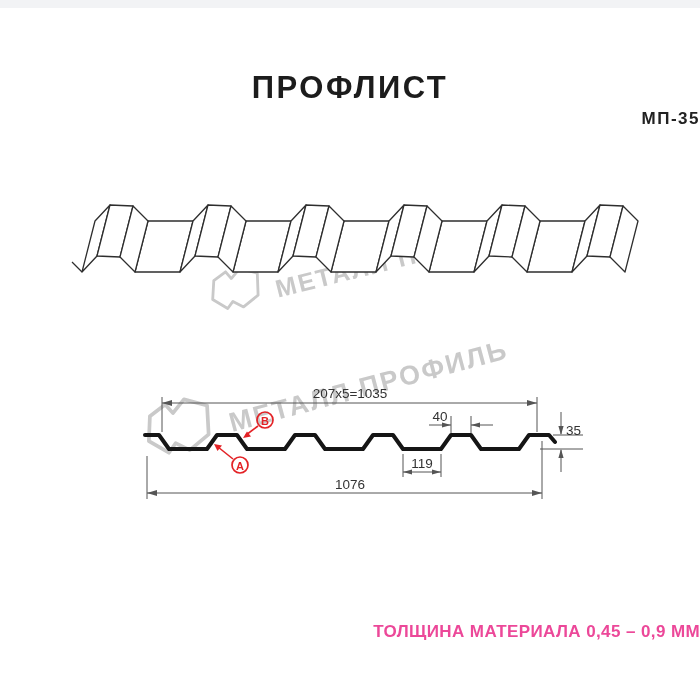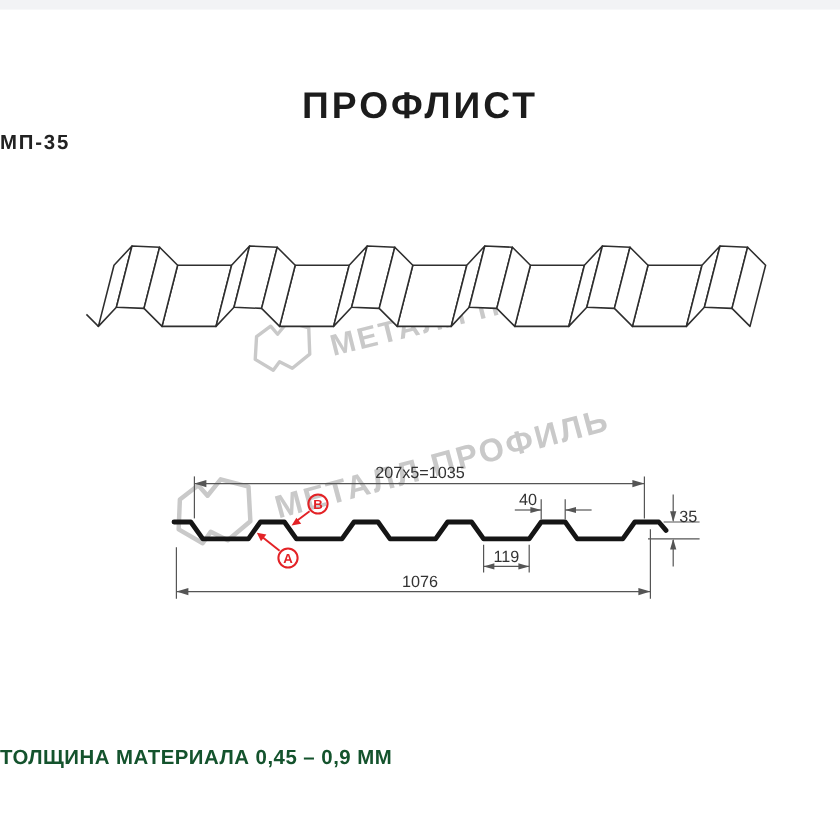--- a/index.html
+++ b/index.html
@@ -6,26 +6,26 @@
   .stage{
     position:relative;width:700px;height:700px;margin:8px auto;
     background:#ffffff;overflow:hidden;
     font-family:"Liberation Sans", sans-serif;
   }
   .title{
     position:absolute;top:62px;left:0;width:700px;text-align:center;
     font-size:31px;font-weight:800;letter-spacing:2.5px;color:#1c1c1c;
   }
   .subtitle{
-    position:absolute;top:101px;left:0;width:700px;text-align:left;
+    position:absolute;top:101px;left:0;width:700px;text-align:right;
     font-size:17px;font-weight:700;letter-spacing:1.5px;color:#222222;
   }
   .footer-note{
-    position:absolute;top:614px;left:0;width:700px;text-align:left;
-    font-size:17px;font-weight:700;letter-spacing:0.4px;color:#14532d;
+    position:absolute;top:614px;left:0;width:700px;text-align:right;
+    font-size:17px;font-weight:700;letter-spacing:0.4px;color:#ec4899;
   }
   .watermark{
     position:absolute;display:flex;align-items:flex-end;gap:10px;
     transform-origin:0 100%;pointer-events:none;z-index:1;
   }
   .wm-3d{left:213px;top:266px;height:44px;transform:rotate(-14deg);}
   .wm-section{left:148px;top:398px;height:60px;transform:rotate(-15deg);}
   .wm-text{
     font-weight:700;color:#c9c9c9;letter-spacing:2px;white-space:nowrap;
     line-height:1;

